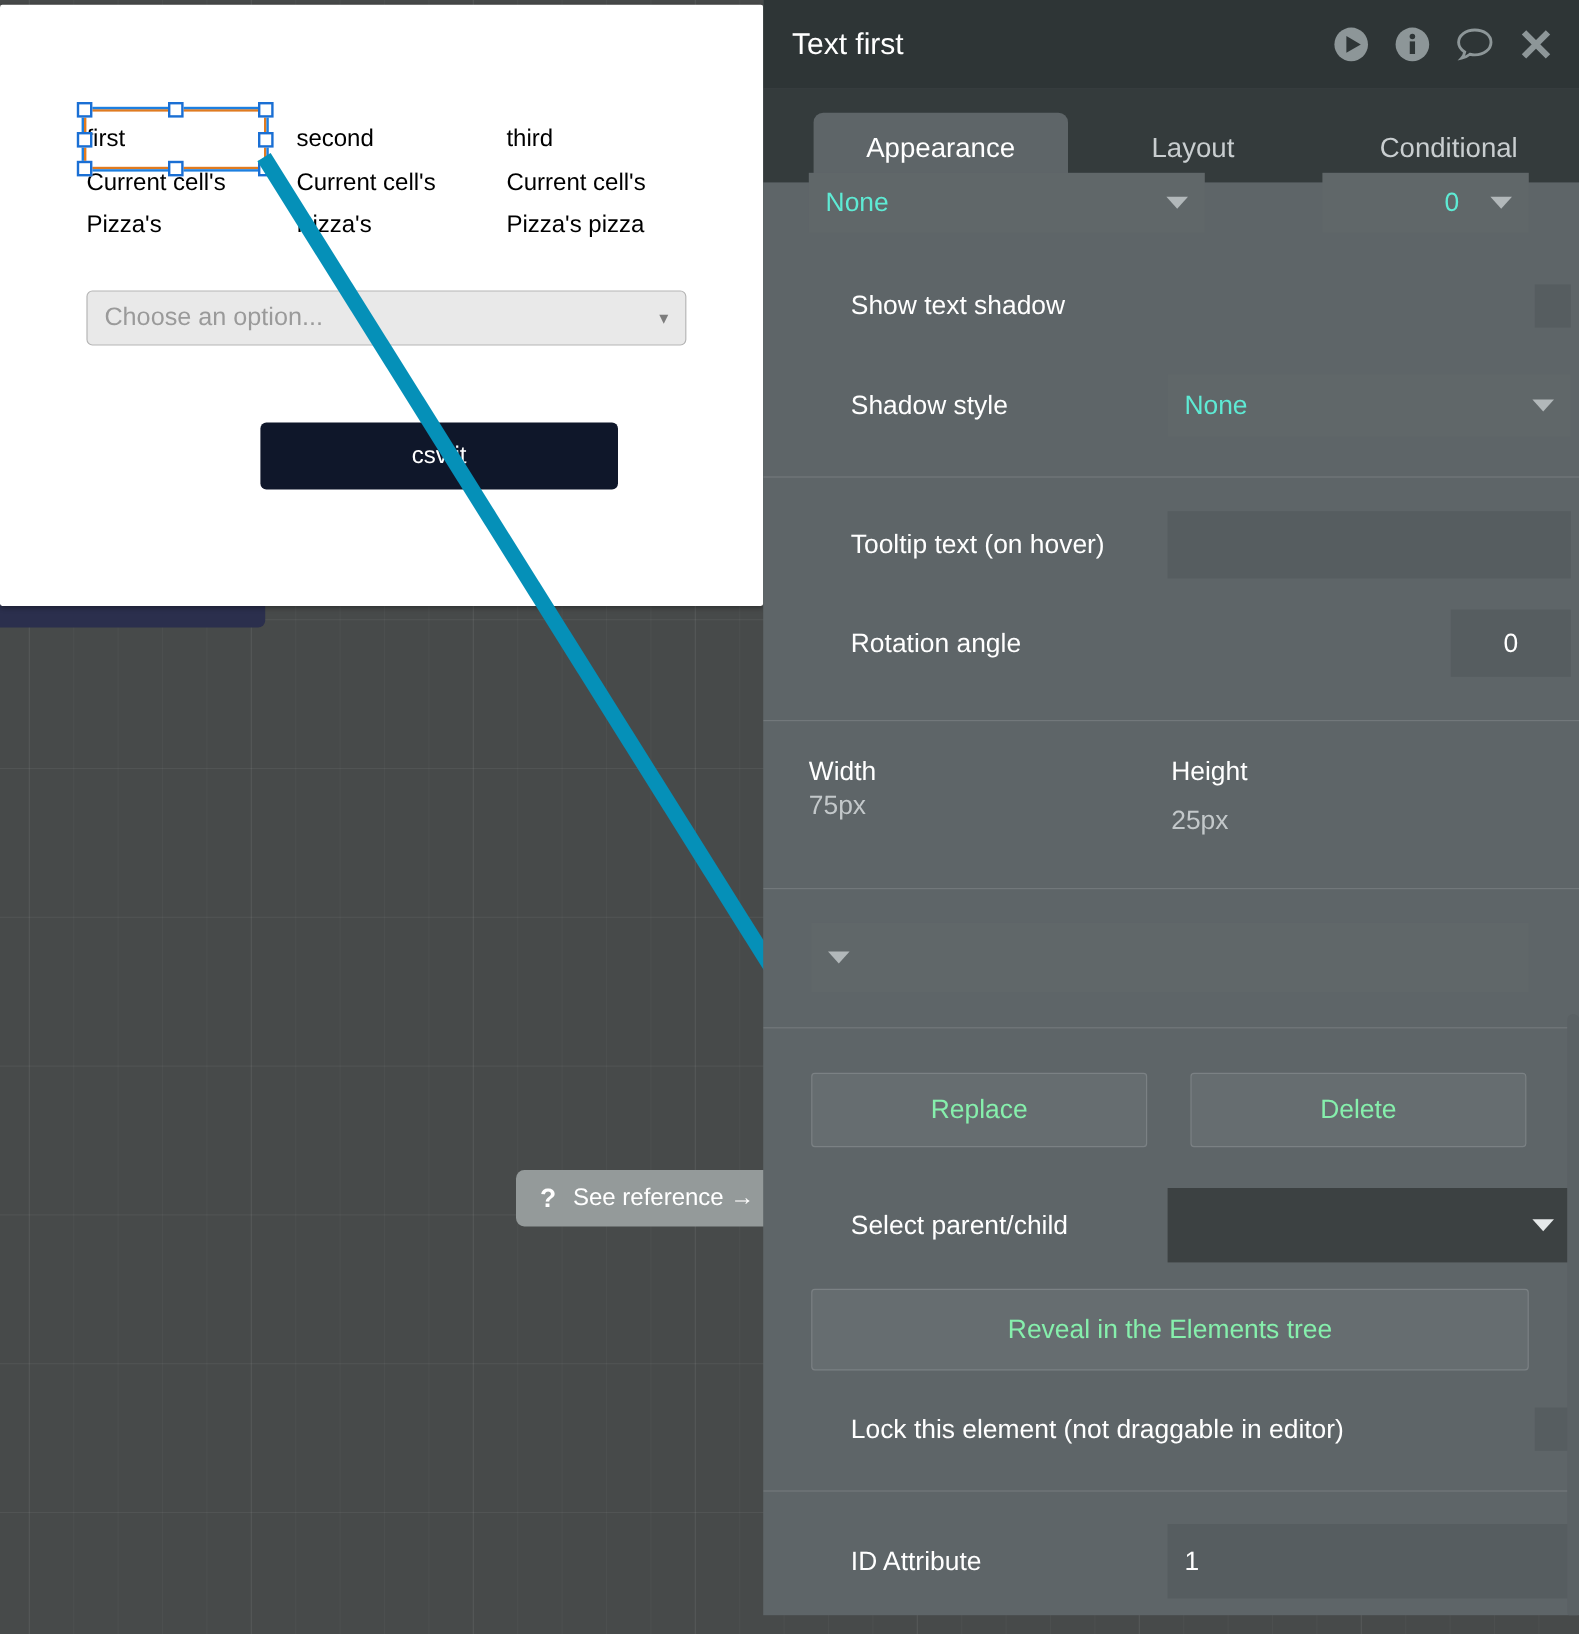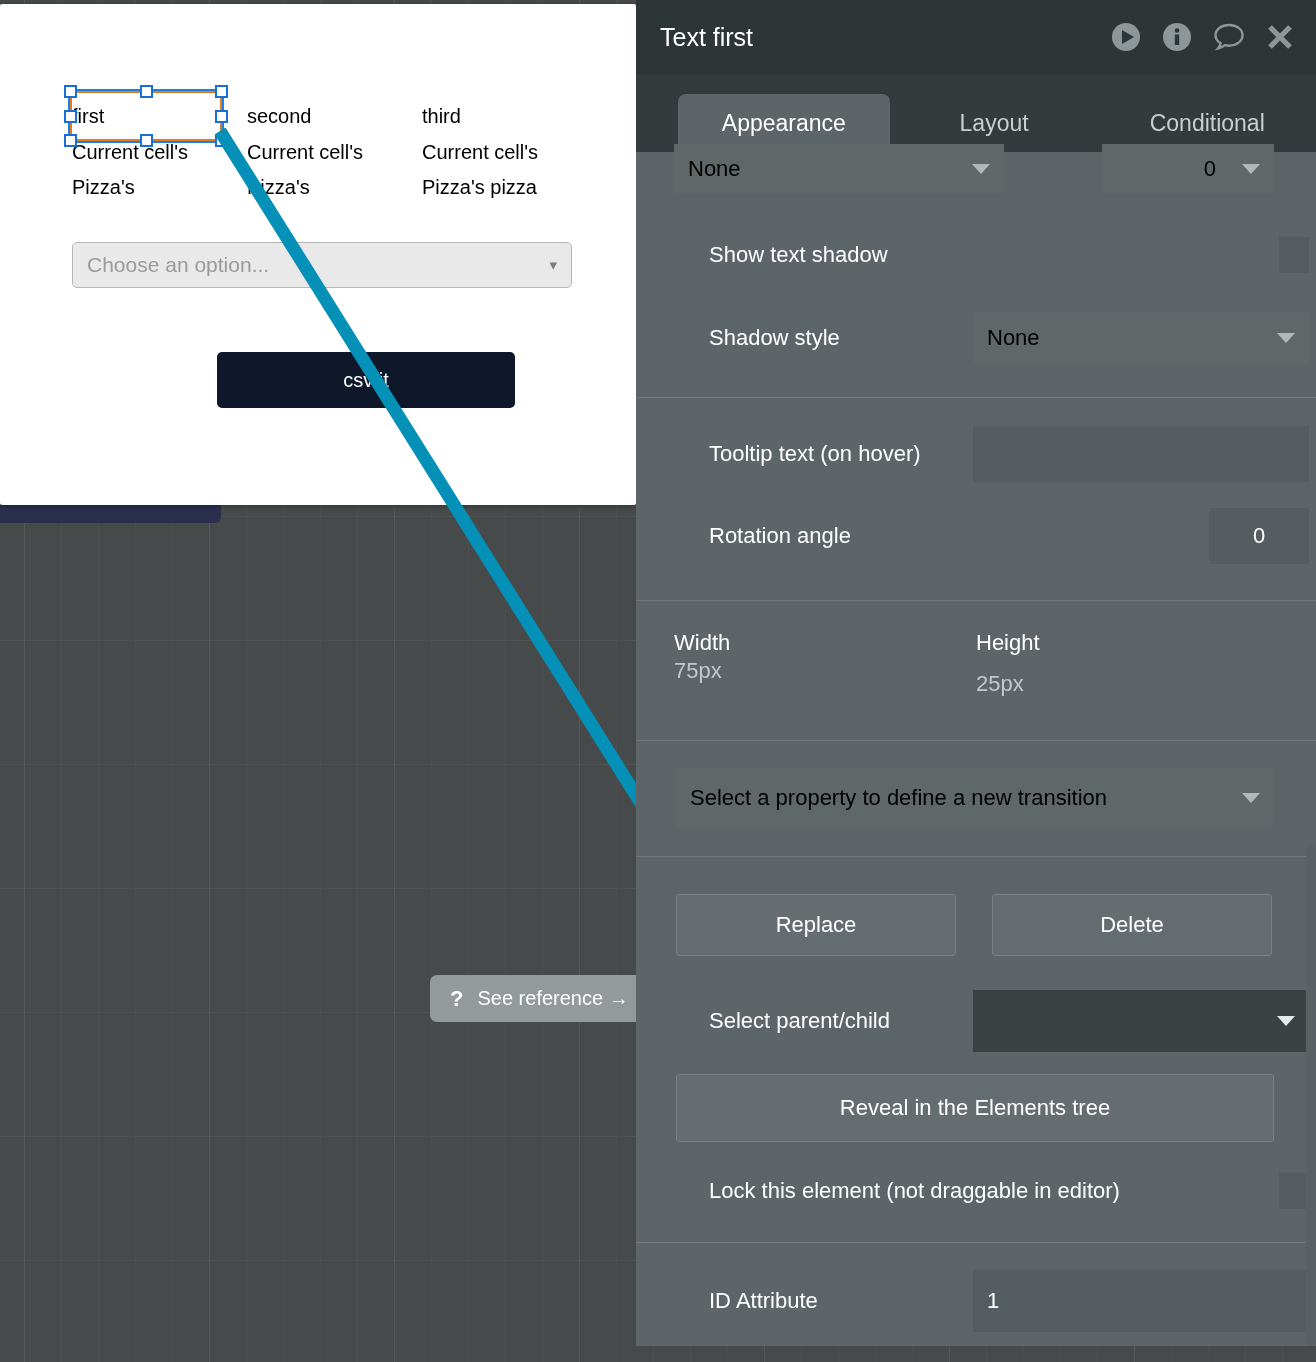--- a/index.html
+++ b/index.html
@@ -123,33 +123,33 @@
   .label.muted{color:#c3c8ca;}
 
   .sep{height:1px;background:rgba(255,255,255,.13);margin:0 0px;}
 
   .inp{
     background:#565d60;border:none;box-sizing:border-box;
     color:#fff;font-size:22px;font-family:"Liberation Sans",sans-serif;
     padding:0 14px;display:flex;align-items:center;
   }
   .sel{
-    background:#606769;box-sizing:border-box;color:#000000;font-size:22px;
+    background:#606769;box-sizing:border-box;color:#5eead4;font-size:22px;
     display:flex;align-items:center;justify-content:space-between;padding:0 14px;
     cursor:pointer;
   }
   .caret{
     width:0;height:0;border-left:9px solid transparent;border-right:9px solid transparent;
     border-top:10px solid #b2b8ba;
   }
   .caret.dark{border-top-color:#e6e9ea;}
   .checkbox{width:30px;height:36px;background:#565d60;cursor:pointer;}
   .btn{
     background:#666d70;border:1px solid #7b8184;box-sizing:border-box;
-    color:#ffffff;font-size:22px;display:flex;align-items:center;justify-content:center;
+    color:#86efac;font-size:22px;display:flex;align-items:center;justify-content:center;
     cursor:pointer;font-family:"Liberation Sans",sans-serif;
   }
 
   
   .abs{position:absolute;}
 
   #scroll-thumb{
     position:absolute;right:0;top:845px;width:10px;height:503px;
     background:#5a6164;border-radius:5px;
   }
@@ -289,21 +289,20 @@
       <div class="label muted" style="margin-top:2px;">75px</div>
     </div>
     <div class="abs" style="left:340px;top:478px;">
       <div class="label">Height</div>
       <div class="label muted" style="margin-top:15px;">25px</div>
     </div>
 
     <div class="sep abs" style="left:0;top:588px;width:680px;"></div>
 
     <div class="sel abs" style="left:40px;top:617px;width:598px;height:58px;">
-      <span>Select a property to define a new transition</span>
       <span class="caret"></span>
     </div>
 
     <div class="sep abs" style="left:0;top:704px;width:680px;"></div>
 
     <div class="btn abs" style="left:40px;top:742px;width:280px;height:62px;border-radius:3px;">Replace</div>
     <div class="btn abs" style="left:356px;top:742px;width:280px;height:62px;border-radius:3px;">Delete</div>
 
     <div class="row abs" style="left:0;top:838px;width:680px;height:62px;justify-content:space-between;">
       <span class="label">Select parent/child</span>

